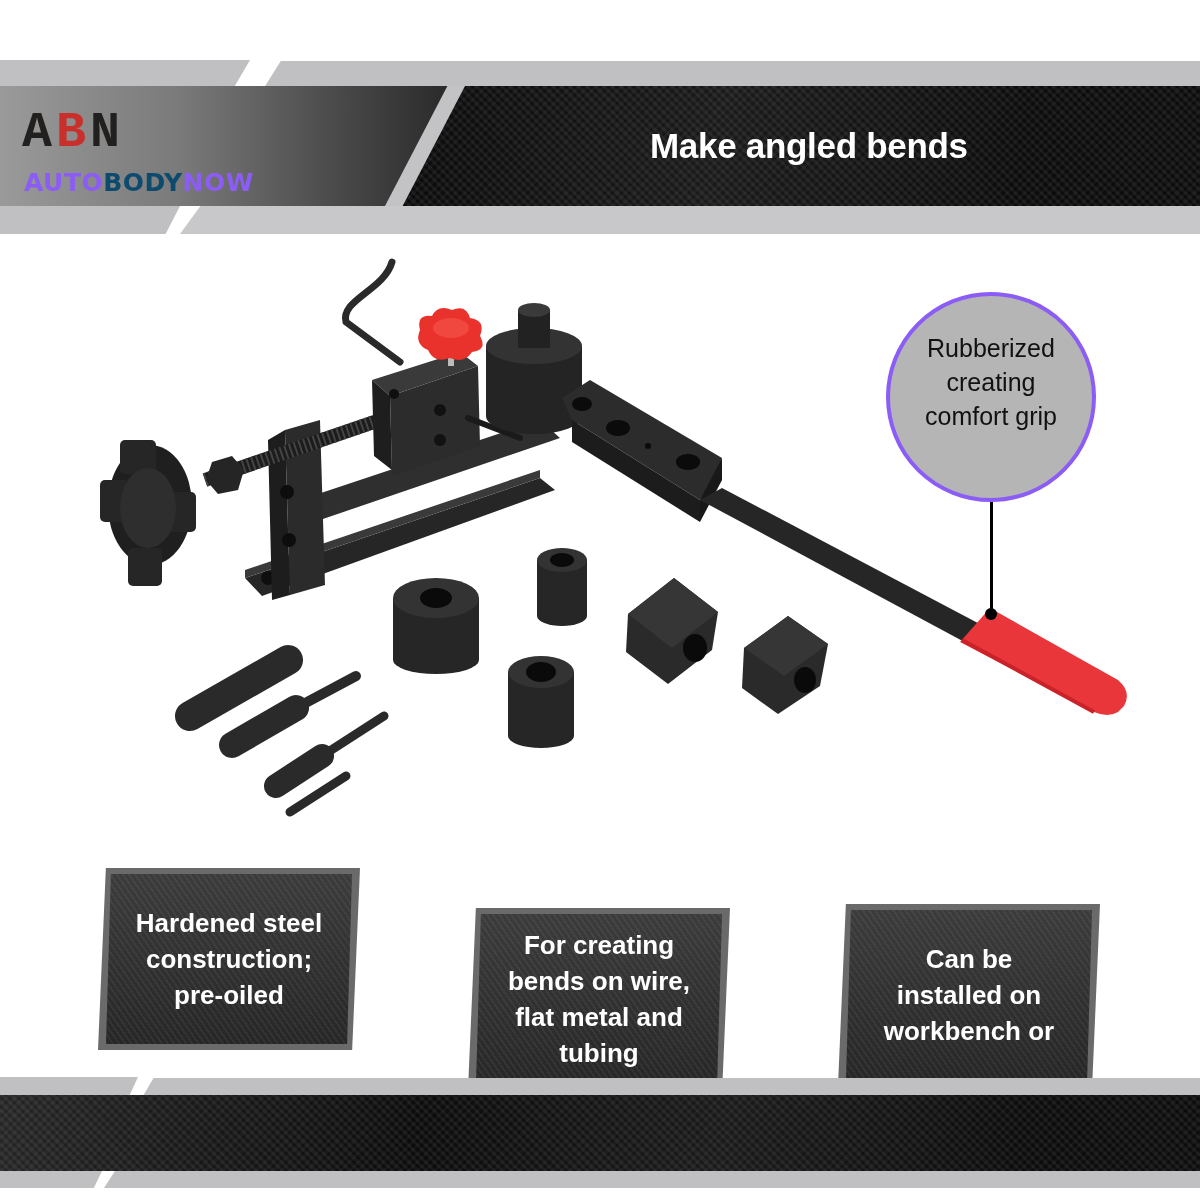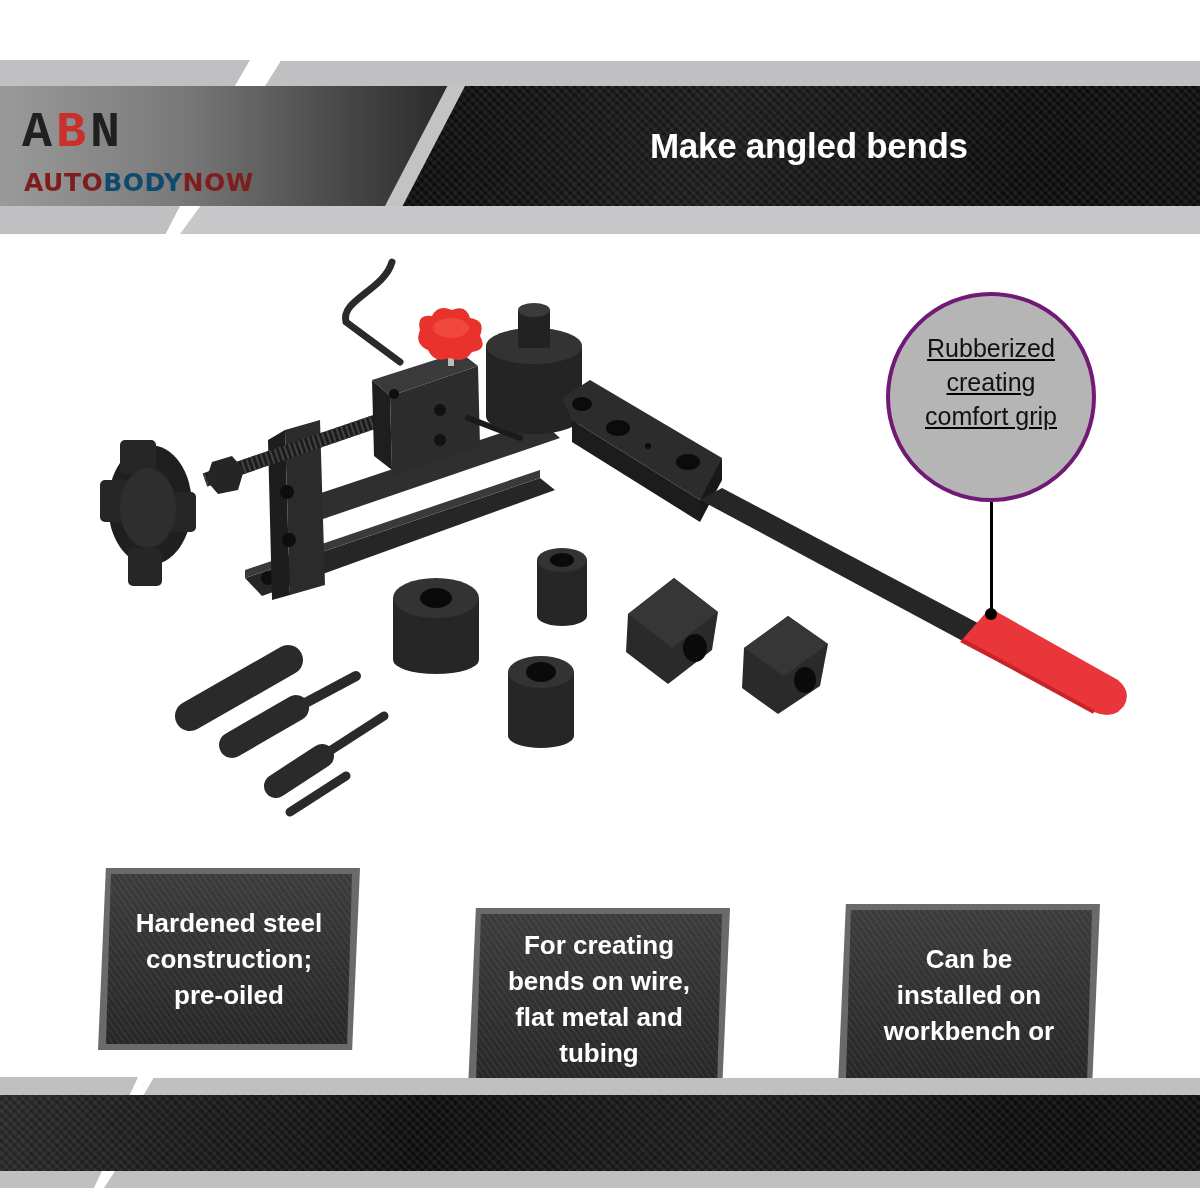--- a/index.html
+++ b/index.html
@@ -32,34 +32,34 @@
     clip-path: polygon(2% 0, 100% 0, 100% 100%, 0 100%); }
 
   .logo { position:absolute; left:22px; top:96px; width:330px; height:100px; }
   .logo-abn { position:absolute; left:0; top:0; font-weight:700; font-size:50px; letter-spacing:4px;
     line-height:74px; font-family:Liberation Mono, monospace; }
   .logo-abn .a, .logo-abn .n { color:#221f1f; }
   .logo-abn .b { color:#c9302c; }
   .logo-reg { position:absolute; left:322px; top:4px; font-size:9px; color:#4a4a4a; }
   .logo-sub { position:absolute; left:2px; top:72px; font-size:25px; font-weight:700; letter-spacing:0.5px;
     font-family:"DejaVu Sans", sans-serif; }
-  .logo-sub .auto, .logo-sub .now { color:#7f1d1d; }
+  .logo-sub .auto, .logo-sub .now { color:#8b5cf6; }
   .logo-sub .body { color:#0c4a6e; }
 
   .hdr-title { position:absolute; left:560px; top:126px; width:560px; text-align:left;
     color:#ffffff; font-size:35px; font-weight:700; letter-spacing:-0.3px; padding-left:90px; }
 
   
   .product { position:absolute; left:0; top:240px; width:1200px; height:620px; }
   .product svg { position:absolute; left:0; top:0; }
 
   
   .callout { position:absolute; left:886px; top:292px; width:210px; height:210px; border-radius:50%;
-    background:#b5b5b5; border:4px solid #701a75; box-sizing:border-box;
-    display:flex; align-items:center; justify-content:center; text-align:center;text-decoration:underline; }
+    background:#b5b5b5; border:4px solid #8b5cf6; box-sizing:border-box;
+    display:flex; align-items:center; justify-content:center; text-align:center; }
   .callout-text { font-size:25px; line-height:34px; color:#111; margin-top:-30px; }
   .callout-line { position:absolute; left:990px; top:502px; width:3px; height:112px; background:#000; }
   .callout-dot { position:absolute; left:985px; top:608px; width:12px; height:12px; border-radius:50%; background:#000; }
 
   
   .feature { position:absolute; top:868px; width:262px; height:182px; }
   .feature .back { position:absolute; left:0; top:0; width:100%; height:100%; background:#6a6a6a;
     clip-path: polygon(3% 0, 100% 0, 97% 100%, 0 100%); }
   .feature .front { position:absolute; left:8px; top:6px; width:calc(100% - 16px); height:calc(100% - 12px);
     clip-path: polygon(2% 0, 100% 0, 98% 100%, 0 100%);

